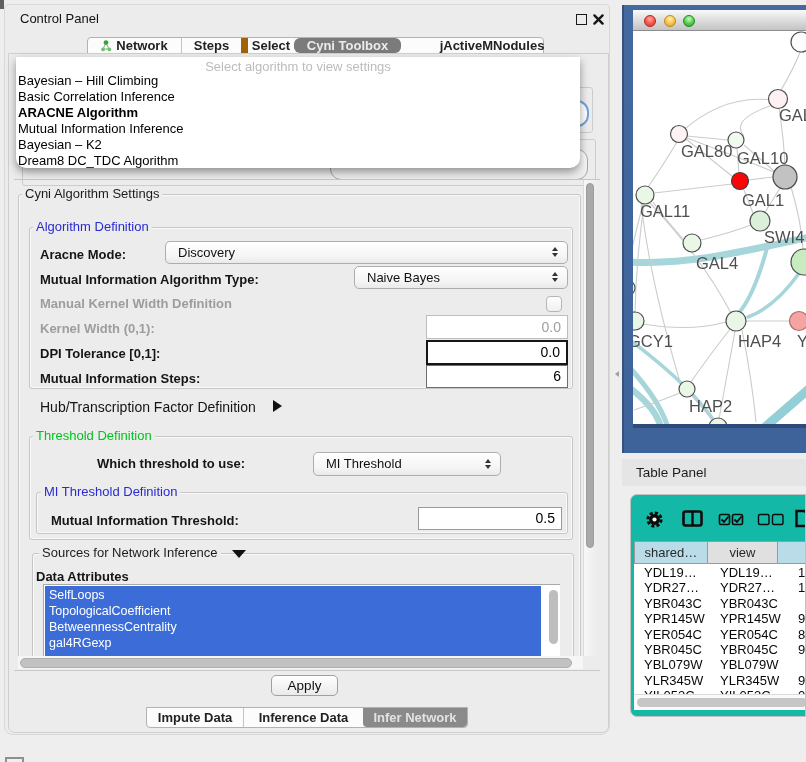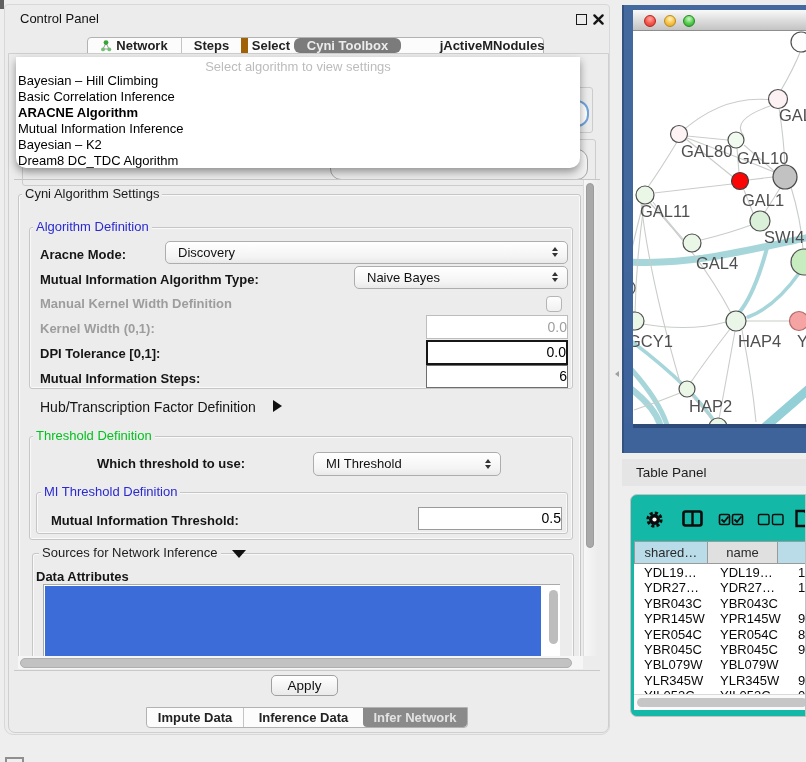--- a/index.html
+++ b/index.html
@@ -7,21 +7,21 @@
     font-family:"Liberation Sans", sans-serif; }
   .abs { position:absolute; }
   .b13 { font-size:13px; font-weight:bold; color:#151515; }
   .g13 { font-size:13px; font-weight:bold; color:#9d9d9d; }
   .combo { position:absolute; border:1px solid #adadad; border-radius:5px;
     background:linear-gradient(#ffffff,#f4f4f4 70%,#e9e9e9); font-size:13px; color:#111; }
   .combo .ct { position:absolute; left:12px; top:3px; }
   .arr { position:absolute; right:9px; }
   .arr .up { display:block;width:0;height:0;border-left:3.5px solid transparent;border-right:3.5px solid transparent;border-bottom:4.5px solid #333; margin-bottom:2px;}
   .arr .dn { display:block;width:0;height:0;border-left:3.5px solid transparent;border-right:3.5px solid transparent;border-top:4.5px solid #333;}
-  .field { position:absolute; background:#fff; font-size:14px; text-align:right; }
+  .field { position:absolute; background:#fff; font-size:14px; text-align:right; padding-right:6px; }
   .grp { position:absolute; border:1px solid #c6c6c6; border-radius:3px;
     box-shadow:inset 0 0 0 1px rgba(255,255,255,.7); }
   .gtitle { position:absolute; background:#ececec; padding:0 3px; font-size:13px; line-height:14px; }
 </style>
 </head>
 <body>
 
 <div class="abs" style="left:0;top:0;width:4px;height:9px;background:#606060;"></div>
 <div class="abs" id="cpwin" style="left:4px;top:4px;width:606px;height:731px;background:#ececec;border:1px solid #d8d8d8;border-radius:4px 4px 9px 9px;"></div>
 <div class="abs" style="left:20px;top:11px;font-size:13px;color:#111;">Control Panel</div>
@@ -102,20 +102,21 @@
 <div class="abs b13" style="left:51px;top:513px;">Mutual Information Threshold:</div>
 <div class="field" style="left:418px;top:507px;width:144px;height:23px;border:1px solid #9a9a9a;color:#000;line-height:21px;">0.5</div>
 
 <div class="grp" style="left:32px;top:553px;width:542px;height:112px;border-radius:3px 3px 0 0;"></div>
 <div class="gtitle" style="left:39px;top:546px;color:#1c1c1c;">Sources for Network Inference</div>
 <div class="abs" style="left:232px;top:550px;width:0;height:0;border-top:8px solid #111;border-left:7px solid transparent;border-right:7px solid transparent;"></div>
 <div class="abs b13" style="left:36px;top:569px;">Data Attributes</div>
 
 <div class="abs" style="left:43px;top:584px;width:517px;height:72px;background:#fff;border-left:1px solid #aaa;border-top:1px solid #aaa;overflow:hidden;">
   <div style="position:absolute;left:1px;top:1px;width:496px;height:71px;background:#3b6cd7;"></div>
+  <div style="position:absolute;left:5px;top:2px;font-size:12.5px;color:#fff;line-height:16px;">SelfLoops<br>TopologicalCoefficient<br>BetweennessCentrality<br>gal4RGexp</div>
   <div style="position:absolute;left:505px;top:5px;width:9px;height:54px;border-radius:5px;background:#bdbdbd;"></div>
 </div>
 
 <div class="abs" style="left:583px;top:180px;width:15px;height:476px;background:linear-gradient(to right,#f7f7f7,#ececec);border-left:1px solid #dcdcdc;"></div>
 <div class="abs" style="left:586px;top:183px;width:8px;height:365px;border-radius:5px;background:#a9a9a9;border:1px solid #9c9c9c;"></div>
 <div class="abs" style="left:18px;top:656px;width:565px;height:13px;background:#f6f6f6;"></div>
 <div class="abs" style="left:20px;top:658px;width:552px;height:10px;border-radius:5px;background:#c2c2c2;border:1px solid #aeaeae;"></div>
 <div class="abs" style="left:14px;top:670px;width:586px;height:1px;background:#c9c9c9;"></div>
 
 <div class="abs" style="left:271px;top:675px;width:67px;height:21px;border:1px solid #a0a0a0;border-radius:5px;background:linear-gradient(#ffffff,#eaeaea);font-size:13.5px;color:#111;text-align:center;line-height:19px;">Apply</div>
@@ -232,21 +233,21 @@
       <path d="M90.5 24.5 l2.5 2.5 l4.5 -5.5" stroke-width="1.8"></path>
       <path d="M103.5 24.5 l2.5 2.5 l4.5 -5.5" stroke-width="1.8"></path>
       <rect x="127.5" y="19.5" width="10.5" height="10" rx="1.5" stroke-width="1.4"></rect>
       <rect x="141.5" y="19.5" width="10.5" height="10" rx="1.5" stroke-width="1.4"></rect>
     </g>
     <path d="M165.5 16 h8 l4 4.5 v10.5 h-12 z" fill="none" stroke="#0c0c0c" stroke-width="2.4"></path>
   </svg>
 
   <div style="position:absolute;left:3px;top:46px;width:173px;height:23px;border-top:1px solid #9a9a9a;border-left:1px solid #9a9a9a;display:flex;font-size:13px;color:#2a2a2a;">
     <div style="width:76px;background:#b9dce8;border-right:1px solid #9a9a9a;border-bottom:1px solid #9a9a9a;text-align:center;line-height:22px;">shared…</div>
-    <div style="width:74px;background:#e0e0e0;border-right:1px solid #9a9a9a;border-bottom:1px solid #9a9a9a;text-align:center;line-height:22px;">name</div>
+    <div style="width:74px;background:#e0e0e0;border-right:1px solid #9a9a9a;border-bottom:1px solid #9a9a9a;text-align:center;line-height:22px;">view</div>
     <div style="width:30px;background:#b9dce8;border-bottom:1px solid #9a9a9a;"></div>
   </div>
 
   <div style="position:absolute;left:3px;top:69px;width:173px;height:131px;background:#fff;overflow:hidden;font-size:13px;color:#090909;">
     <div style="position:absolute;left:10px;top:1px;line-height:15.4px;">YDL19…<br>YDR27…<br>YBR043C<br>YPR145W<br>YER054C<br>YBR045C<br>YBL079W<br>YLR345W<br>YIL053C</div>
     <div style="position:absolute;left:86px;top:1px;line-height:15.4px;">YDL19…<br>YDR27…<br>YBR043C<br>YPR145W<br>YER054C<br>YBR045C<br>YBL079W<br>YLR345W<br>YIL053C</div>
     <div style="position:absolute;left:164px;top:1px;line-height:15.4px;">13<br>12<br>&nbsp;<br>9.<br>8.<br>9.<br>&nbsp;<br>9.<br>0.</div>
   </div>
 
   <div style="position:absolute;left:3px;top:199px;width:173px;height:16px;background:#fafafa;border-top:1px solid #dadada;"></div>

